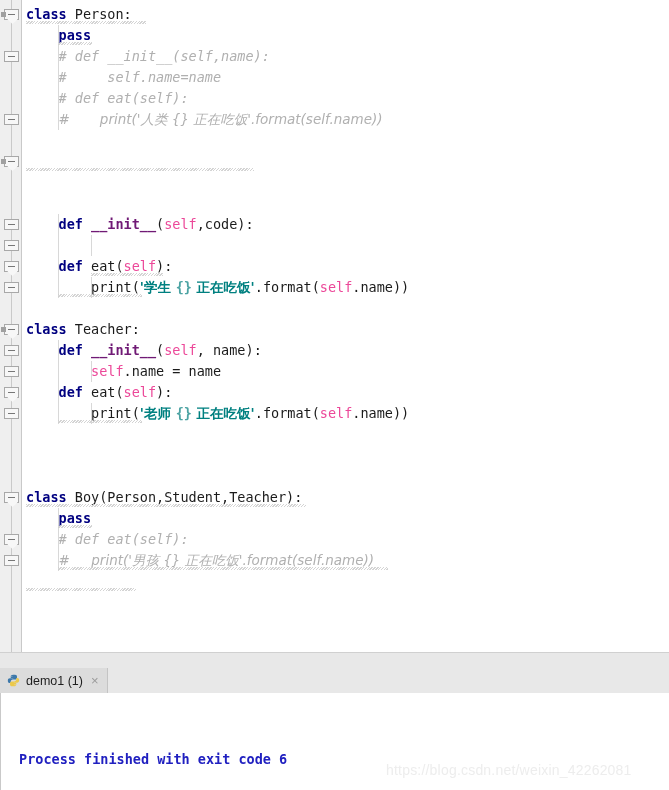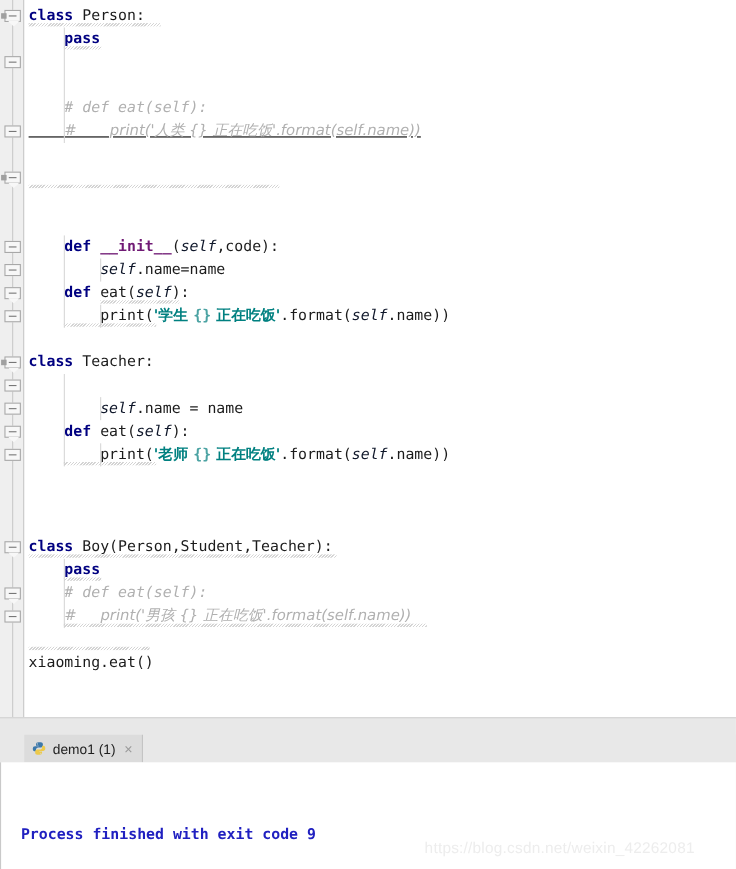--- a/index.html
+++ b/index.html
@@ -51,21 +51,21 @@
     position:absolute;left:0;right:0;height:21px;line-height:21px;
     font-size:13.5px;white-space:pre;
   }
   .ind{
     position:absolute;width:1px;background:#d8d8d8;
   }
   
   .kw{color:#000080;font-weight:bold;}
   .plain{color:#1b1b1b;}
   .fn{color:#701a75;font-weight:bold;}
-  .slf{color:#0f172a;font-style:italic;}
+  .slf{color:#ec4899;}
   .str{color:#008080;font-weight:bold;}
   .brc{color:#4ca3a3;font-weight:bold;}
   .cmt{color:#b0b0b0;font-style:italic;}
   .cmt2{color:#9a9a9a;font-style:italic;}
   .squig{
     position:absolute;height:3px;
     background-image:repeating-linear-gradient(135deg,#cfcfcf 0 1px,transparent 1px 2px);
     opacity:.9;
   }
   
@@ -84,21 +84,20 @@
     background:#e8e8e8;
   }
   #tab{
     position:absolute;left:0;top:0;height:25px;
     padding:0 8px 0 7px;
     background:#dcdcdc;
     border-right:1px solid #c4c4c4;
     display:flex;align-items:center;gap:6px;
     font-family:"Liberation Sans",sans-serif;font-size:12.5px;color:#1e1e1e;
     box-sizing:border-box;
-    margin-left:22px;
   }
   #py-icon{position:relative;width:13px;height:13px;flex:0 0 auto;}
   #tab-close{
     color:#9a9a9a;font-size:13px;line-height:1;font-family:"Liberation Sans",sans-serif;
     margin-left:2px;
   }
   #out{
     position:absolute;left:0;top:25px;width:669px;height:97px;
     background:#ffffff;
     border-left:1px solid #c9c9c9;
@@ -139,43 +138,43 @@
       <div class="fold pointed" style="top: 534px;"></div>
       <div class="fold" style="top: 555px;"></div>
       <div class="edgemark" style="top: 12px;"></div>
       <div class="edgemark" style="top: 159px;"></div>
       <div class="edgemark" style="top: 327px;"></div>
     </div>
 
   <div id="code">
       <div class="ln" style="top: 4px; padding-left: 4px;"><span></span><span class="kw">class</span><span class="plain"> Person:</span></div>
       <div class="ln" style="top: 25px; padding-left: 4px;"><span>    </span><span class="kw">pass</span></div>
-      <div class="ln" style="top: 46px; padding-left: 4px;"><span>    </span></div>
+      <div class="ln" style="top: 46px; padding-left: 4px;"><span>    </span><span class="cmt"># def __init__(self,name):</span></div>
+      <div class="ln" style="top: 67px; padding-left: 4px;"><span>    </span><span class="cmt">#     self.name=name</span></div>
       <div class="ln" style="top: 88px; padding-left: 4px;"><span>    </span><span class="cmt"># def eat(self):</span></div>
-      <div class="ln" style="top: 109px; padding-left: 4px; text-decoration: underline;"><span>    </span><span class="cmt" style="font-family: &quot;DejaVu Sans&quot;, &quot;Liberation Sans&quot;, sans-serif;">#       print('人类 {} 正在吃饭'.format(self.name))</span></div>
+      <div class="ln" style="top: 109px; padding-left: 4px;"><span>    </span><span class="cmt" style="font-family: &quot;DejaVu Sans&quot;, &quot;Liberation Sans&quot;, sans-serif;">#       print('人类 {} 正在吃饭'.format(self.name))</span></div>
       <div class="ln" style="top: 130px; padding-left: 4px;"><span></span></div>
       <div class="ln" style="top: 172px; padding-left: 4px;"><span></span></div>
       <div class="ln" style="top: 193px; padding-left: 4px;"><span></span></div>
       <div class="ln" style="top: 214px; padding-left: 4px;"><span>    </span><span class="kw">def</span><span class="plain"> </span><span class="fn">__init__</span><span class="plain">(</span><span class="slf">self</span><span class="plain">,code):</span></div>
-      <div class="ln" style="top: 235px; padding-left: 4px;"><span>        </span><span class="slf">self</span><span class="plain">.name=name</span></div>
       <div class="ln" style="top: 256px; padding-left: 4px;"><span>    </span><span class="kw">def</span><span class="plain"> eat(</span><span class="slf">self</span><span class="plain">):</span></div>
       <div class="ln" style="top: 277px; padding-left: 4px;"><span>        </span><span class="plain">print(</span><span class="str" style="font-family: &quot;DejaVu Sans&quot;, &quot;Liberation Sans&quot;, sans-serif;">'学生 </span><span class="brc">{}</span><span class="str" style="font-family: &quot;DejaVu Sans&quot;, &quot;Liberation Sans&quot;, sans-serif;"> 正在吃饭'</span><span class="plain">.format(</span><span class="slf">self</span><span class="plain">.name))</span></div>
       <div class="ln" style="top: 298px; padding-left: 4px;"><span></span></div>
       <div class="ln" style="top: 319px; padding-left: 4px;"><span></span><span class="kw">class</span><span class="plain"> Teacher:</span></div>
+      <div class="ln" style="top: 340px; padding-left: 4px;"><span>    </span><span class="kw">def</span><span class="plain"> </span><span class="fn">__init__</span><span class="plain">(</span><span class="slf">self</span><span class="plain">, name):</span></div>
       <div class="ln" style="top: 361px; padding-left: 4px;"><span>        </span><span class="slf">self</span><span class="plain">.name = name</span></div>
       <div class="ln" style="top: 382px; padding-left: 4px;"><span>    </span><span class="kw">def</span><span class="plain"> eat(</span><span class="slf">self</span><span class="plain">):</span></div>
       <div class="ln" style="top: 403px; padding-left: 4px;"><span>        </span><span class="plain">print(</span><span class="str" style="font-family: &quot;DejaVu Sans&quot;, &quot;Liberation Sans&quot;, sans-serif;">'老师 </span><span class="brc">{}</span><span class="str" style="font-family: &quot;DejaVu Sans&quot;, &quot;Liberation Sans&quot;, sans-serif;"> 正在吃饭'</span><span class="plain">.format(</span><span class="slf">self</span><span class="plain">.name))</span></div>
       <div class="ln" style="top: 424px; padding-left: 4px;"><span></span></div>
       <div class="ln" style="top: 445px; padding-left: 4px;"><span></span></div>
       <div class="ln" style="top: 466px; padding-left: 4px;"><span></span></div>
       <div class="ln" style="top: 487px; padding-left: 4px;"><span></span><span class="kw">class</span><span class="plain"> Boy(Person,Student,Teacher):</span></div>
       <div class="ln" style="top: 508px; padding-left: 4px;"><span>    </span><span class="kw">pass</span></div>
       <div class="ln" style="top: 529px; padding-left: 4px;"><span>    </span><span class="cmt"># def eat(self):</span></div>
       <div class="ln" style="top: 550px; padding-left: 4px;"><span>    </span><span class="cmt" style="font-family: &quot;DejaVu Sans&quot;, &quot;Liberation Sans&quot;, sans-serif;">#     print('男孩 {} 正在吃饭'.format(self.name))</span></div>
-      <div class="ln" style="top: 592px; padding-left: 4px;"><span></span><span class="plain">xiaoming.eat()</span></div>
       <div class="ind" style="left: 36.48px; top: 25px; height: 105px;"></div>
       <div class="ind" style="left: 36.48px; top: 214px; height: 84px;"></div>
       <div class="ind" style="left: 68.96px; top: 235px; height: 21px;"></div>
       <div class="ind" style="left: 68.96px; top: 277px; height: 21px;"></div>
       <div class="ind" style="left: 36.48px; top: 340px; height: 84px;"></div>
       <div class="ind" style="left: 68.96px; top: 361px; height: 21px;"></div>
       <div class="ind" style="left: 68.96px; top: 403px; height: 21px;"></div>
       <div class="ind" style="left: 36.48px; top: 508px; height: 63px;"></div>
       <div class="squig" style="left: 4px; top: 21px; width: 120px;"></div>
       <div class="squig" style="left: 36.48px; top: 42px; width: 34px;"></div>
@@ -202,17 +201,17 @@
           <path d="M8.4 15c2.2 0 3-.9 3-2.2v-1.6H8.3v-.5h4.2c1.4 0 2.5-.8 2.5-2.9s-1-2.9-2.4-2.9h-1.1v1.7c0 1.4-1.2 2.6-2.6 2.6h-3c-1.2 0-2.2 1-2.2 2.2v1.4c0 1.3.9 2.2 2.4 2.2h2.3zM10 13.9c-.4 0-.7-.3-.7-.7s.3-.6.7-.6.6.3.6.6-.3.7-.6.7z" fill="#ecc94b"></path>
         </svg>
       </span>
       <span>demo1 (1)</span>
       <span id="tab-close">×</span>
     </div>
   </div>
 
   <div id="out">
       <div class="oline ocjk" style="top: 34px;"></div>
-      <div class="oline oblue" style="top: 56px;">Process finished with exit code 9</div>
+      <div class="oline oblue" style="top: 56px;">Process finished with exit code 6</div>
     </div>
 </div>
 
 <div id="watermark">https://blog.csdn.net/weixin_42262081</div>
 
 </body></html>

